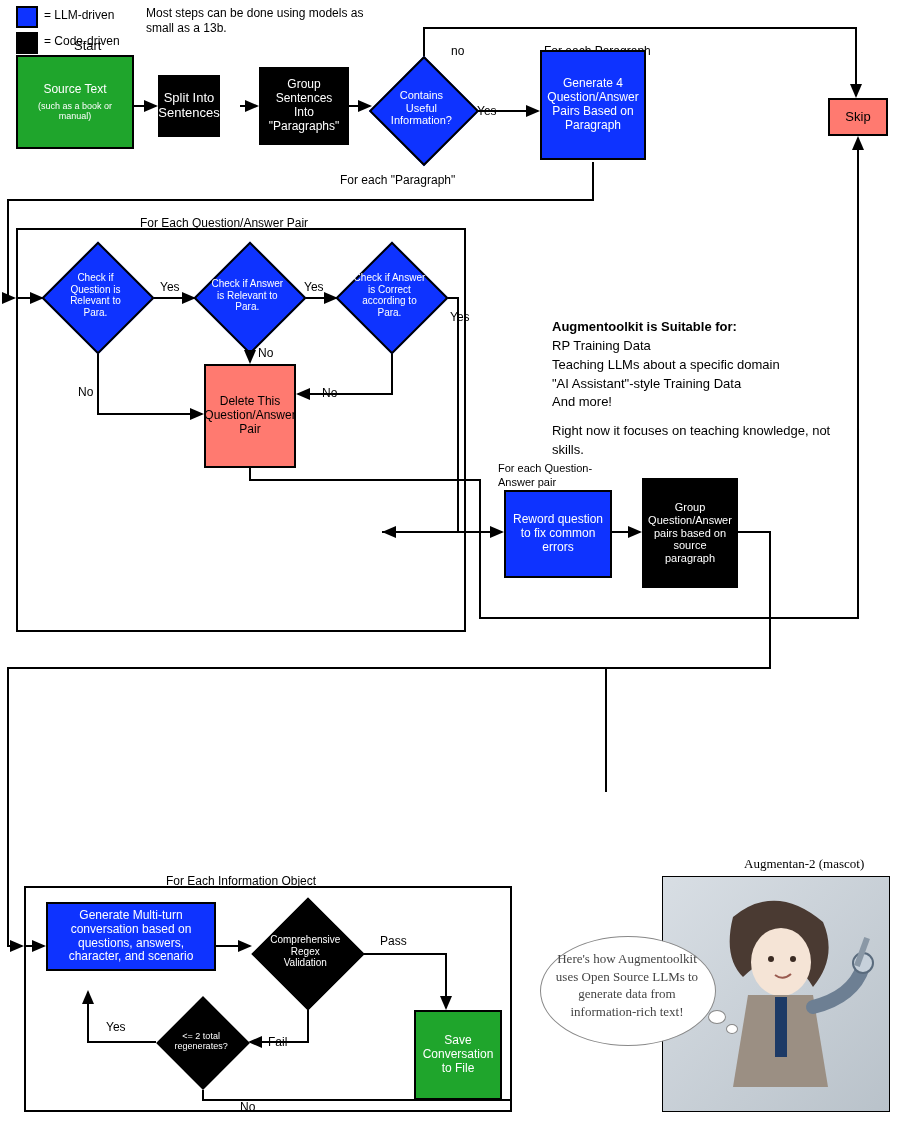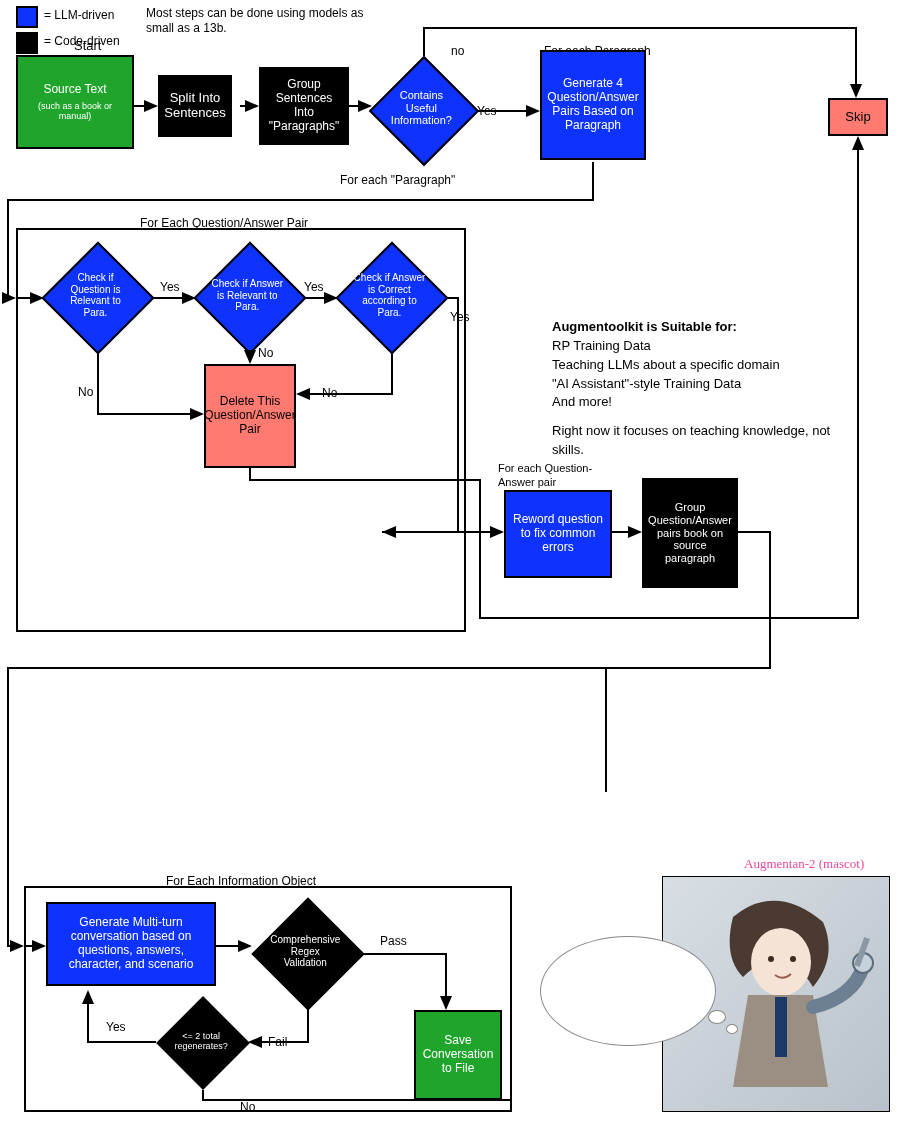--- a/index.html
+++ b/index.html
@@ -12,21 +12,21 @@
   .red{background:#ff7a70;color:#000000}
   .swatch{position:absolute;width:22px;height:22px;border:2px solid #000;box-sizing:border-box}
   .label{position:absolute;font-size:12px;line-height:1.25}
   .label-tiny{font-size:9px;color:#fff}
   .bold{font-weight:400}
   .diamond{transform:rotate(45deg)}
   .diamond>span{transform:rotate(-45deg);display:block;width:120%;margin-left:-10%}
   .region{position:absolute;border:2px solid #000;box-sizing:border-box;background:transparent}
   .info{position:absolute;font-size:13px;line-height:1.45}
   .info .hdr{font-weight:700}
-  .mascot-cap{position:absolute;font-family:"Comic Sans MS","Segoe Script",cursive;font-size:13px;color:#ec4899}
+  .mascot-cap{position:absolute;font-family:"Comic Sans MS","Segoe Script",cursive;font-size:13px;color:#000000}
   .bubble{position:absolute;font-family:"Comic Sans MS","Segoe Script",cursive;font-size:13px;color:#444;text-align:center;line-height:1.35}
   .bubble-shape{position:absolute;background:#fff;border:1.5px solid #888;border-radius:50%}
   .mascot-img{position:absolute;border:1px solid #000;background:linear-gradient(135deg,#cfd6dc 0%,#eef1f4 40%,#bcc5cc 100%);overflow:hidden}
   .mascot-img svg{width:100%;height:100%}
   svg.arrows{position:absolute;left:0;top:0;width:906px;height:1124px;pointer-events:none}
   marker path{fill:#000}
   line,polyline,path.conn{stroke:#000;stroke-width:2;fill:none}
   .fs11{font-size:11px}
   .fs12{font-size:12px}
   .fs13{font-size:13px}
@@ -43,21 +43,21 @@
 
   <div class="label fs12" style="left:146px;top:6px;width:240px">Most steps can be done using models as small as a 13b.</div>
 
   <div class="label bold fs13" style="left:74px;top:38px">Start</div>
 
   <div class="box green" style="left:16px;top:55px;width:118px;height:94px;flex-direction:column">
     <span class="bold" style="font-size:12px">Source Text</span>
     <span class="label-tiny" style="margin-top:4px;width:100px">(such as a book or manual)</span>
   </div>
 
-  <div class="box black fs13" style="left:158px;top:75px;width:74px;height:62px">
+  <div class="box black fs13" style="left:158px;top:75px;width:62px;height:62px">
     <span>Split Into Sentences</span>
   </div>
 
   <div class="box black fs12" style="left:259px;top:67px;width:90px;height:78px">
     <span>Group Sentences Into "Paragraphs"</span>
   </div>
 
   <div class="box blue diamond fs11" style="left:385px;top:72px;width:78px;height:78px">
     <span>Contains Useful Information?</span>
   </div>
@@ -102,37 +102,37 @@
     <span>Delete This Question/Answer Pair</span>
   </div>
 
 
   <div class="label fs11" style="left:498px;top:462px;width:130px">For each Question-Answer pair</div>
   <div class="box blue fs12" style="left:504px;top:490px;width:108px;height:88px">
     <span>Reword question to fix common errors</span>
   </div>
 
   <div class="box black fs11" style="left:642px;top:478px;width:96px;height:110px">
-    <span>Group Question/Answer pairs book on source paragraph</span>
+    <span>Group Question/Answer pairs based on source paragraph</span>
   </div>
 
   <div class="info" style="left:552px;top:318px;width:280px">
     <div class="hdr">Augmentoolkit is Suitable for:</div>
     <div>RP Training Data</div>
     <div>Teaching LLMs about a specific domain</div>
     <div>"AI Assistant"-style Training Data</div>
     <div>And more!</div>
     <div style="height:10px"></div>
     <div>Right now it focuses on teaching knowledge, not skills.</div>
   </div>
 
   <div class="region" style="left:24px;top:886px;width:488px;height:226px"></div>
   <div class="label fs12" style="left:166px;top:874px">For Each Information Object</div>
 
-  <div class="box blue fs12" style="left:46px;top:902px;width:170px;height:84px">
+  <div class="box blue fs12" style="left:46px;top:902px;width:170px;height:69px">
     <span>Generate Multi-turn conversation based on questions, answers, character, and scenario</span>
   </div>
 
   <div class="box black diamond" style="left:268px;top:914px;width:80px;height:80px;font-size:10px">
     <span>Comprehensive Regex Validation</span>
   </div>
   <div class="label fs12" style="left:380px;top:934px">Pass</div>
   <div class="label fs12" style="left:268px;top:1035px">Fail</div>
 
   <div class="box black diamond" style="left:170px;top:1010px;width:66px;height:66px;font-size:9px">
@@ -170,20 +170,21 @@
       <path d="M150 130 Q190 120 200 90" stroke="#6d7f93" stroke-width="14" fill="none" stroke-linecap="round"></path>
       <circle cx="200" cy="86" r="10" fill="#c7d1db" stroke="#5a6b7d" stroke-width="2"></circle>
 
       <rect x="196" y="60" width="6" height="30" fill="#8a98a6" transform="rotate(20 199 75)"></rect>
     </svg>
   </div>
 
   <div class="bubble-shape" style="left:540px;top:936px;width:174px;height:108px"></div>
   <div class="bubble-shape" style="left:708px;top:1010px;width:16px;height:12px"></div>
   <div class="bubble-shape" style="left:726px;top:1024px;width:10px;height:8px"></div>
+  <div class="bubble" style="left:552px;top:950px;width:150px">Here's how Augmentoolkit uses Open Source LLMs to generate data from information-rich text!</div>
 
   <svg class="arrows">
     <defs>
       <marker id="ah" markerWidth="8" markerHeight="8" refX="6" refY="3" orient="auto">
         <path d="M0,0 L7,3 L0,6 Z"></path>
       </marker>
     </defs>
 
     <line x1="134" y1="106" x2="156" y2="106" marker-end="url(#ah)"></line>
     <line x1="240" y1="106" x2="257" y2="106" marker-end="url(#ah)"></line>

